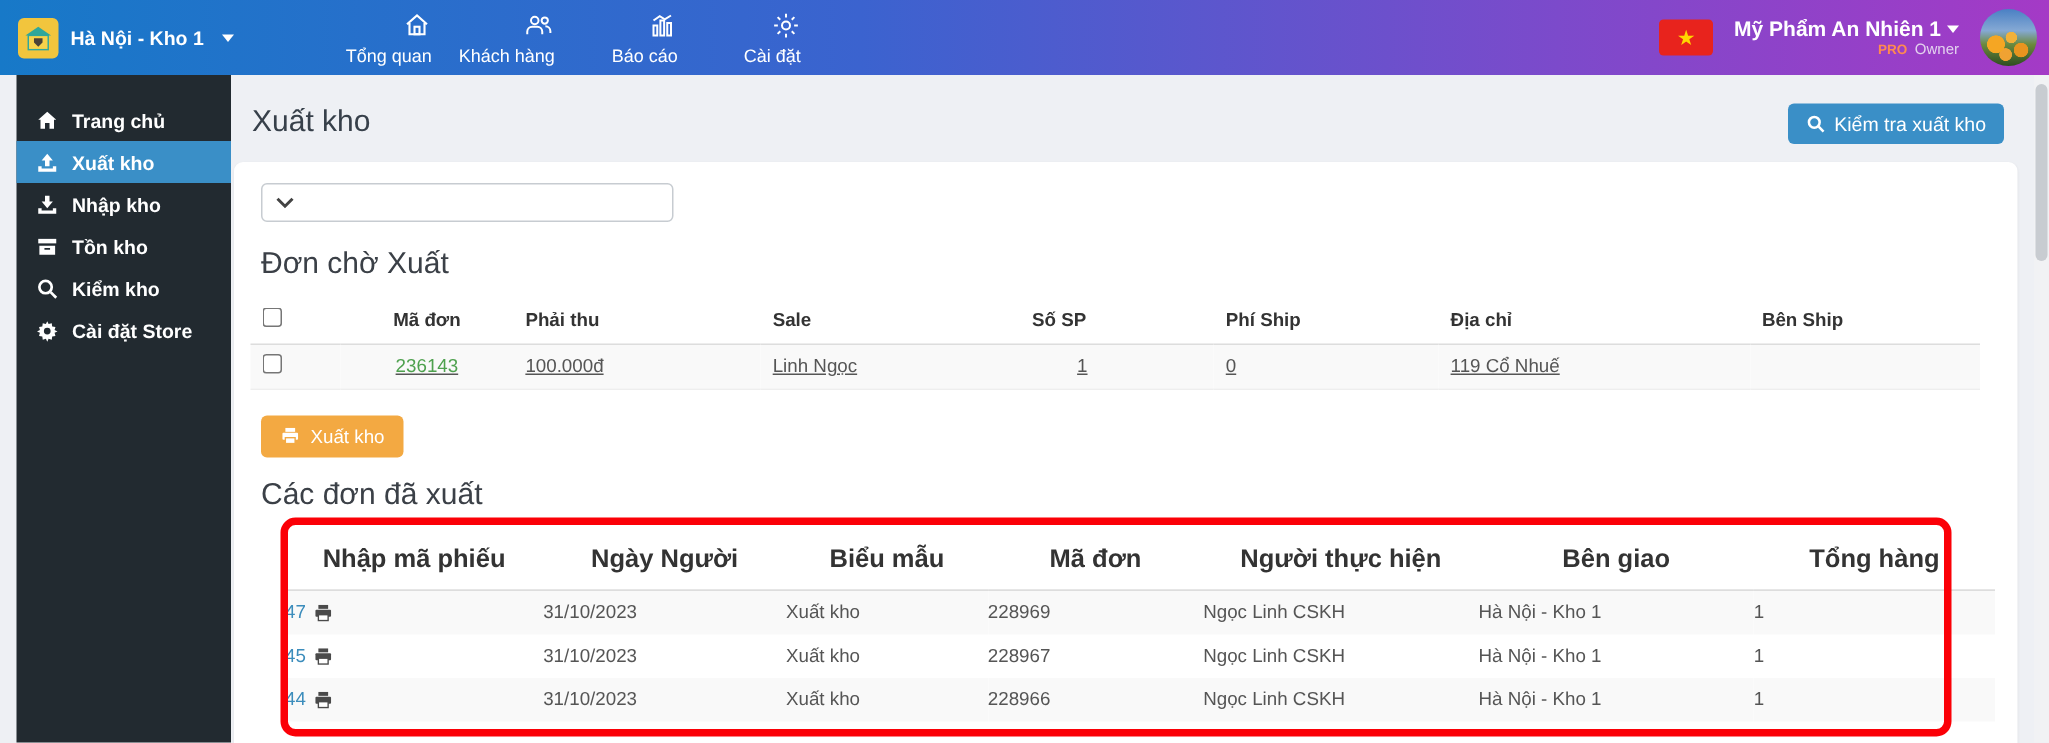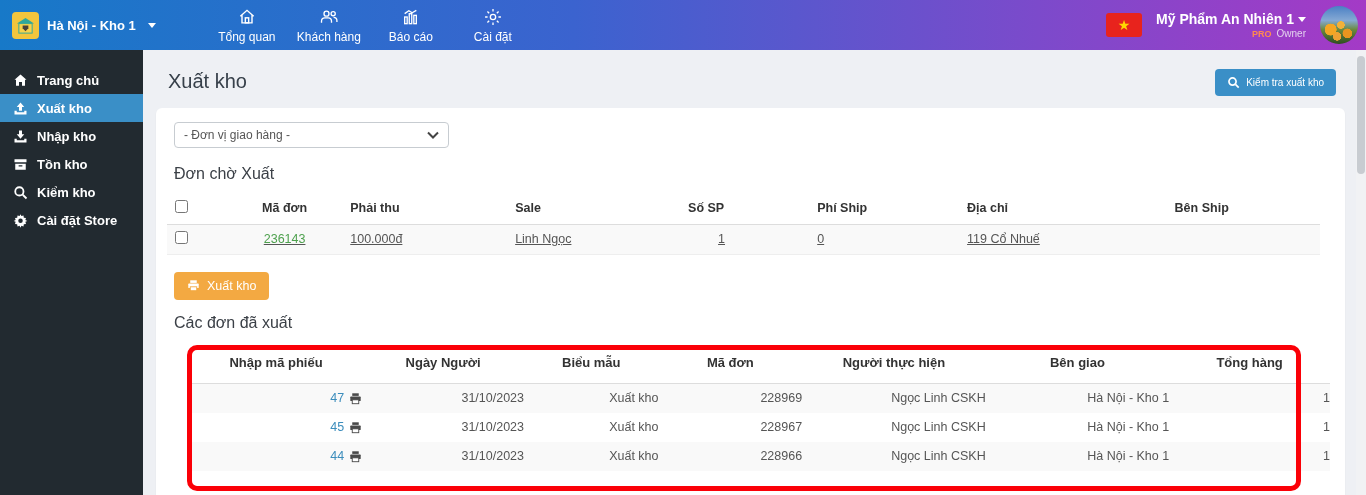--- a/index.html
+++ b/index.html
@@ -10,85 +10,85 @@
   .topbar { position:absolute; left:0; top:0; width:1366px; height:50px;
     background:linear-gradient(90deg,#1779c8 0%,#3b63cf 42%,#7c4acb 76%,#a43ac6 100%);
     display:flex; align-items:center; color:#fff; z-index:30; }
   .store-switcher { display:flex; align-items:center; gap:8px; padding:0 12px; cursor:pointer; }
   .logo-box { width:27px; height:27px; background:#f2c53d; border-radius:4px;
     display:flex; align-items:center; justify-content:center; }
   .store-label { font-size:13px; font-weight:bold; white-space:nowrap; }
   .caret { width:0; height:0; border-left:4px solid transparent; border-right:4px solid transparent;
     border-top:5px solid #fff; display:inline-block; margin-left:4px; }
   .nav { display:flex; margin-left:38px; }
-  .nav-item { width:82px; height:50px; display:flex; flex-direction:column; align-items:center;
+  .nav-item { width:82px; height:50px; display:flex; flex-direction:column; align-items:flex-end;
     justify-content:center; gap:3px; cursor:pointer; }
   .nav-item svg { display:block; }
   .nav-label { font-size:12px; white-space:nowrap; }
   .topbar-right { margin-left:auto; display:flex; align-items:center; gap:14px; padding-right:6px; }
   .flag { width:36px; height:24px; background:#e8231d; border-radius:3px; display:flex;
     align-items:center; justify-content:center; color:#ffd600; font-size:14px; line-height:1; }
   .account { display:flex; flex-direction:column; align-items:flex-end; cursor:pointer; }
   .account-name-row { display:flex; align-items:center; font-size:14px; font-weight:bold; }
   .account-sub { font-size:10px; margin-top:1px; display:flex; gap:5px; align-items:baseline;padding-left:13px; }
   .plan-badge { color:#ff8a50; font-weight:bold; font-size:9px; }
   .role-label { color:#e3d2ee; }
   .avatar { width:38px; height:38px; border-radius:50%; margin-right:2px; cursor:pointer;
     background:
       radial-gradient(circle at 28% 62%, #f5a623 0 16%, rgba(0,0,0,0) 17%),
       radial-gradient(circle at 55% 50%, #f2b13a 0 13%, rgba(0,0,0,0) 14%),
       radial-gradient(circle at 72% 72%, #e8941f 0 12%, rgba(0,0,0,0) 13%),
       radial-gradient(circle at 45% 80%, #f0a232 0 11%, rgba(0,0,0,0) 12%),
       linear-gradient(180deg,#4a80c4 0%,#85a9d4 38%,#6b8a3e 62%,#2e4d21 100%); }
 
   
-  .sidebar { position:absolute; left:0; top:50px; width:143px; height:445px;
+  .sidebar { position:absolute; left:11px; top:50px; width:143px; height:445px;
     background:#222a30; padding-top:16px; z-index:20; }
   .side-item { height:28px; display:flex; align-items:center; gap:9px; padding-left:13px;
     color:#fff; font-size:13px; font-weight:bold; cursor:pointer; }
   .side-item svg { flex:0 0 auto; }
   .side-item.active { background:#3a8fc7; }
 
   
   .main { position:absolute; left:143px; top:50px; width:1223px; height:445px; background:#eef0f4; }
   .page-title { position:absolute; left:25px; top:20px; font-size:20px; color:#37404a; }
   .check-btn { position:absolute; right:30px; top:19px; height:27px; background:#3a8fc7; color:#fff;
-    border:none; border-radius:4px; font-size:10px; padding:0 12px; display:flex; align-items:center;
+    border:none; border-radius:4px; font-size:13px; padding:0 12px; display:flex; align-items:center;
     gap:6px; cursor:pointer; font-family:inherit; }
   .card { position:absolute; left:13px; top:58px; width:1189px; height:470px; background:#fff;
     border-radius:6px; box-shadow:0 1px 2px rgba(0,0,0,.06); padding:14px 18px; }
 
   .select-box { width:275px; height:26px; border:1px solid #c7ccd1; border-radius:4px;
     display:flex; align-items:center; padding:0 9px; cursor:pointer; background:#fff; }
   .select-text { font-size:12px; color:#555; flex:1; }
 
-  .section-title { font-size:16px; color:#3b4047; }
+  .section-title { font-size:20px; color:#3b4047; }
   .title-pending { margin-top:17px; }
   .title-exported { margin-top:14px; }
 
   table { border-collapse:collapse; table-layout:fixed; font-size:12.5px; }
   .tbl-pending { width:1153px; margin-top:10px; margin-left:-7px; }
   .tbl-pending th { height:31px; text-align:left; color:#333; font-size:12.5px;
     border-bottom:1px solid #ddd; padding:0 8px; font-weight:bold; }
   .tbl-pending td { height:30px; color:#555; padding:0 8px; border-bottom:1px solid #eee;text-decoration:underline; }
   .tbl-pending tbody tr { background:#f9f9f9; }
   th.c, td.c { text-align:center; }
   .chk { width:13px; height:13px; cursor:pointer; }
   .link-green { color:#4ea14e; text-decoration:none; cursor:pointer; }
   .link-blue { color:#3c8dbc; text-decoration:none; cursor:pointer; }
   .sp-val { padding-left:38px !important; }
 
   .export-btn { margin-top:17px; height:28px; background:#f3a942; color:#fff; border:none;
     border-radius:4px; font-size:12.5px; padding:0 13px; display:flex; align-items:center; gap:7px;
     cursor:pointer; font-family:inherit; }
 
   .tbl-exported { width:1140px; margin-top:11px; margin-left:16px; }
-  .tbl-exported th { height:41px; color:#333; font-size:13px; border-bottom:1px solid #ddd;
+  .tbl-exported th { height:41px; color:#333; font-size:17px; border-bottom:1px solid #ddd;
     text-align:center; font-weight:bold; }
-  .tbl-exported td { height:29px; color:#555; text-align:right;margin-top:38px; }
+  .tbl-exported td { height:29px; color:#555; text-align:left;margin-top:38px; }
   .tbl-exported tbody tr:nth-child(odd) { background:#f9f9f9; }
   .cell-link { display:inline-flex; align-items:center; gap:5px; }
 
   
   .red-annotation { position:absolute; left:187px; top:345px; width:1114px; height:146px;
     border:5px solid #fb0007; border-radius:10px; pointer-events:none; z-index:40; }
 
   
   .scrollbar-track { position:absolute; right:0; top:50px; width:10px; height:445px; background:#f1f2f4; z-index:35; }
   .scrollbar-thumb { position:absolute; right:1px; top:6px; width:8px; height:118px; background:#c8ccd1; border-radius:4px; cursor:pointer; }
@@ -211,21 +211,20 @@
     <svg width="13" height="13" viewBox="0 0 20 20" fill="none" stroke="#fff" stroke-width="2.6">
         <circle cx="8.5" cy="8.5" r="5.5"></circle>
         <line x1="13" y1="13" x2="18" y2="18"></line>
       </svg>
     <span>Kiểm tra xuất kho</span>
   </button>
 
   <div class="card">
 
     <div class="select-box">
-      <span class="select-text">- Đơn vị giao hàng -</span>
       <svg width="12" height="8" viewBox="0 0 12 8" fill="none" stroke="#444" stroke-width="2">
           <path d="M1 1.5 L6 6.5 L11 1.5"></path>
         </svg>
     </div>
 
     <div class="section-title title-pending">Đơn chờ Xuất</div>
 
     <table class="tbl-pending">
       <colgroup>
         <col style="width:5.2%">

